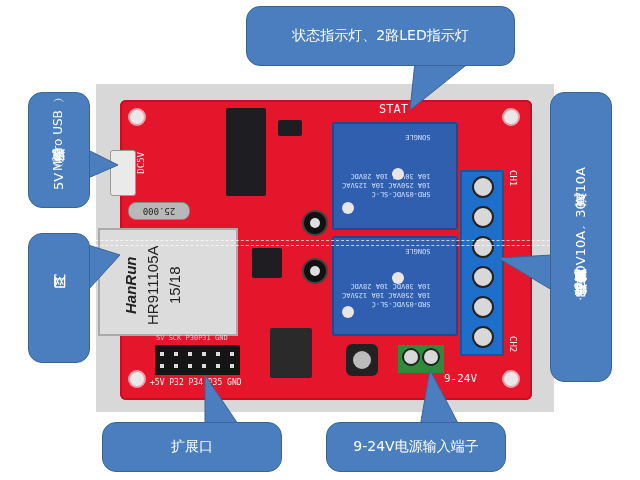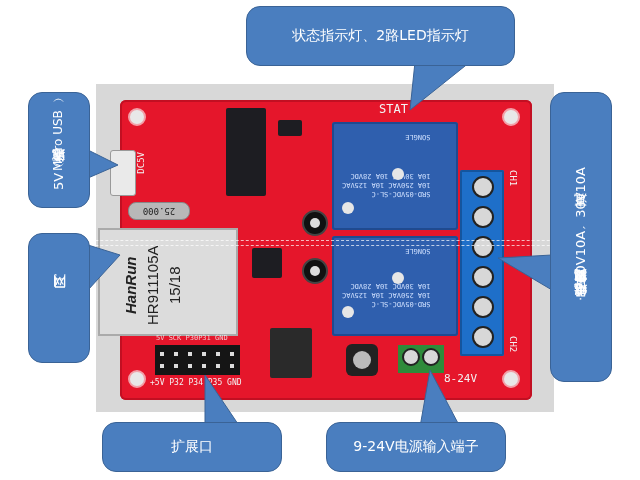--- a/index.html
+++ b/index.html
@@ -113,21 +113,21 @@
     <div class="pin" style="left:75px;top:19px"></div>
 </div>
 <div class="silk" style="left:150px;top:378px;font-size:8px;">+5V  P32  P34  P35  GND</div>
 <div class="silk" style="left:156px;top:334px;font-size:7px;opacity:0.8;">5V  SCK  P30P31  GND</div>
 
 <div class="inductor"></div>
 <div class="green-term">
   <div class="screw" style="left:4px;top:3px;width:18px;height:18px;"></div>
   <div class="screw" style="left:24px;top:3px;width:18px;height:18px;"></div>
 </div>
-<div class="silk" style="left:444px;top:372px;font-size:11px;">8-24V</div>
+<div class="silk" style="left:444px;top:372px;font-size:11px;">9-24V</div>
 <div class="silk" style="left:344px;top:102px;font-size:12px;margin-left:35px;">STAT</div>
 <div class="silk" style="left:508px;top:170px;writing-mode:vertical-rl;font-size:9px;">CH1</div>
 <div class="silk" style="left:508px;top:336px;writing-mode:vertical-rl;font-size:9px;">CH2</div>
 
 <div class="watermark"></div>
 
 <svg class="ptr" viewBox="0 0 640 480">
   <g fill="#4a7ebf" stroke="#3a6396" stroke-width="1">
     <polygon points="415,62 470,62 410,110"></polygon>
     <polygon points="88,150 88,178 118,165"></polygon>

